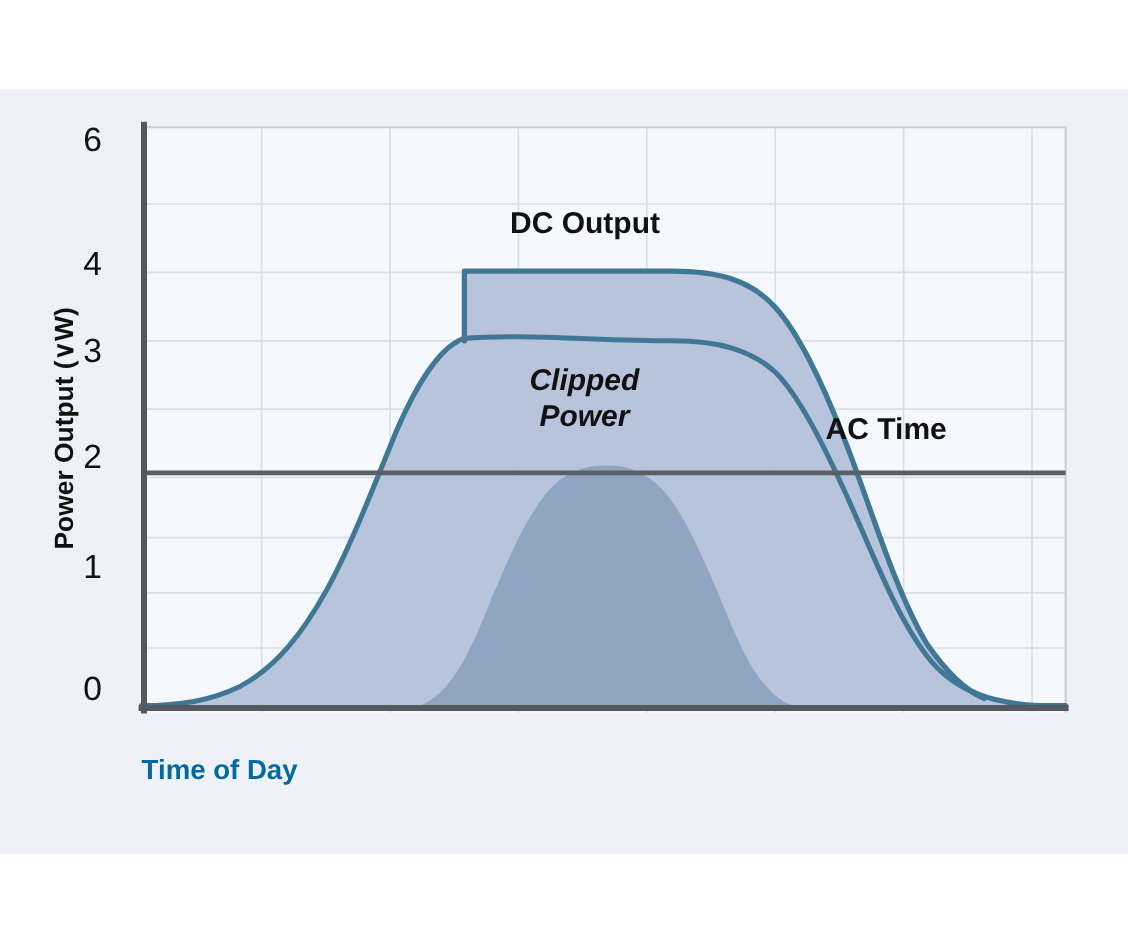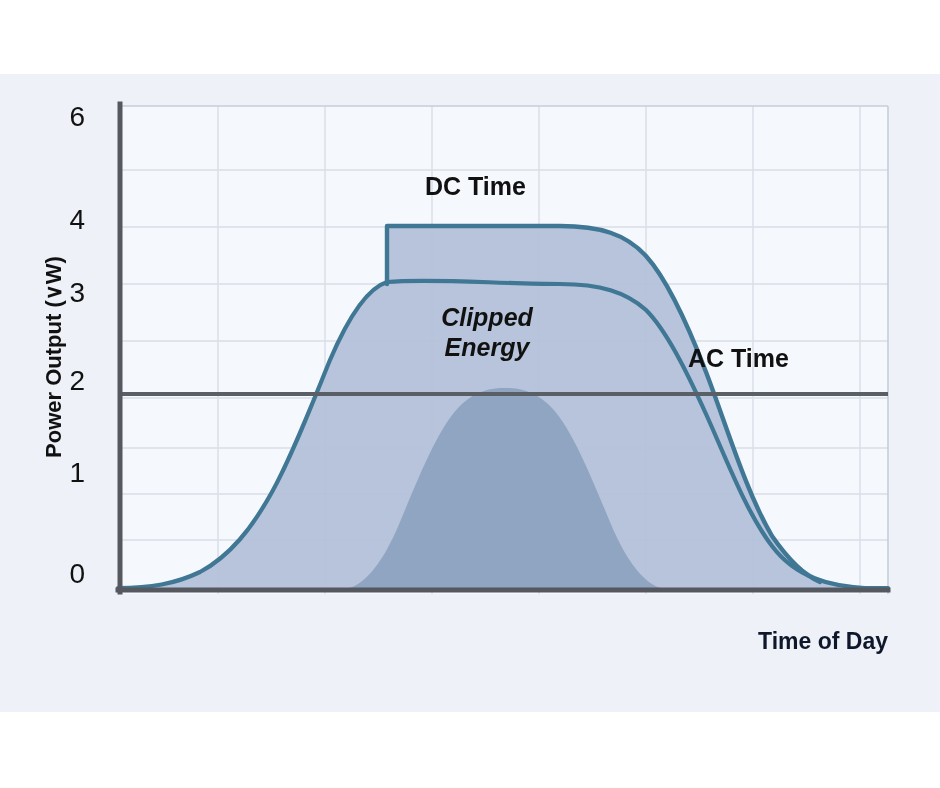--- a/index.html
+++ b/index.html
@@ -54,24 +54,24 @@
     font-size: 22px;
     font-weight: bold;
     color: #111111;
     letter-spacing: 0px;
   }
   #xlabel-title {
     position: absolute;
     left: 118px;
     top: 628px;
     width: 770px;
-    text-align: right;
+    text-align: left;
     font-size: 23px;
     font-weight: bold;
-    color: #0f172a;
+    color: #0369a1;
   }
   .series-annotation {
     position: absolute;
     font-size: 25px;
     font-weight: bold;
     color: #111111;
     white-space: nowrap;
   }
   #ann-dc {
     left: 425px;
@@ -185,17 +185,17 @@
   <div class="axis-label-y" style="left:45px; top:103px;">6</div>
   <div class="axis-label-y" style="left:45px; top:206px;">4</div>
   <div class="axis-label-y" style="left:45px; top:279px;">3</div>
   <div class="axis-label-y" style="left:45px; top:367px;">2</div>
   <div class="axis-label-y" style="left:45px; top:459px;">1</div>
   <div class="axis-label-y" style="left:45px; top:560px;">0</div>
 
   <div id="ylabel-title">Power Output (∨W)</div>
   <div id="xlabel-title">Time of Day</div>
 
-  <div class="series-annotation" id="ann-dc">DC Time</div>
+  <div class="series-annotation" id="ann-dc">DC Output</div>
   <div class="series-annotation" id="ann-ac">AC Time</div>
-  <div class="series-annotation" id="ann-clipped"><span>Clipped</span><span class="line2">Energy</span></div>
+  <div class="series-annotation" id="ann-clipped"><span>Clipped</span><span class="line2">Power</span></div>
 
 </div>
 
 </body></html>

